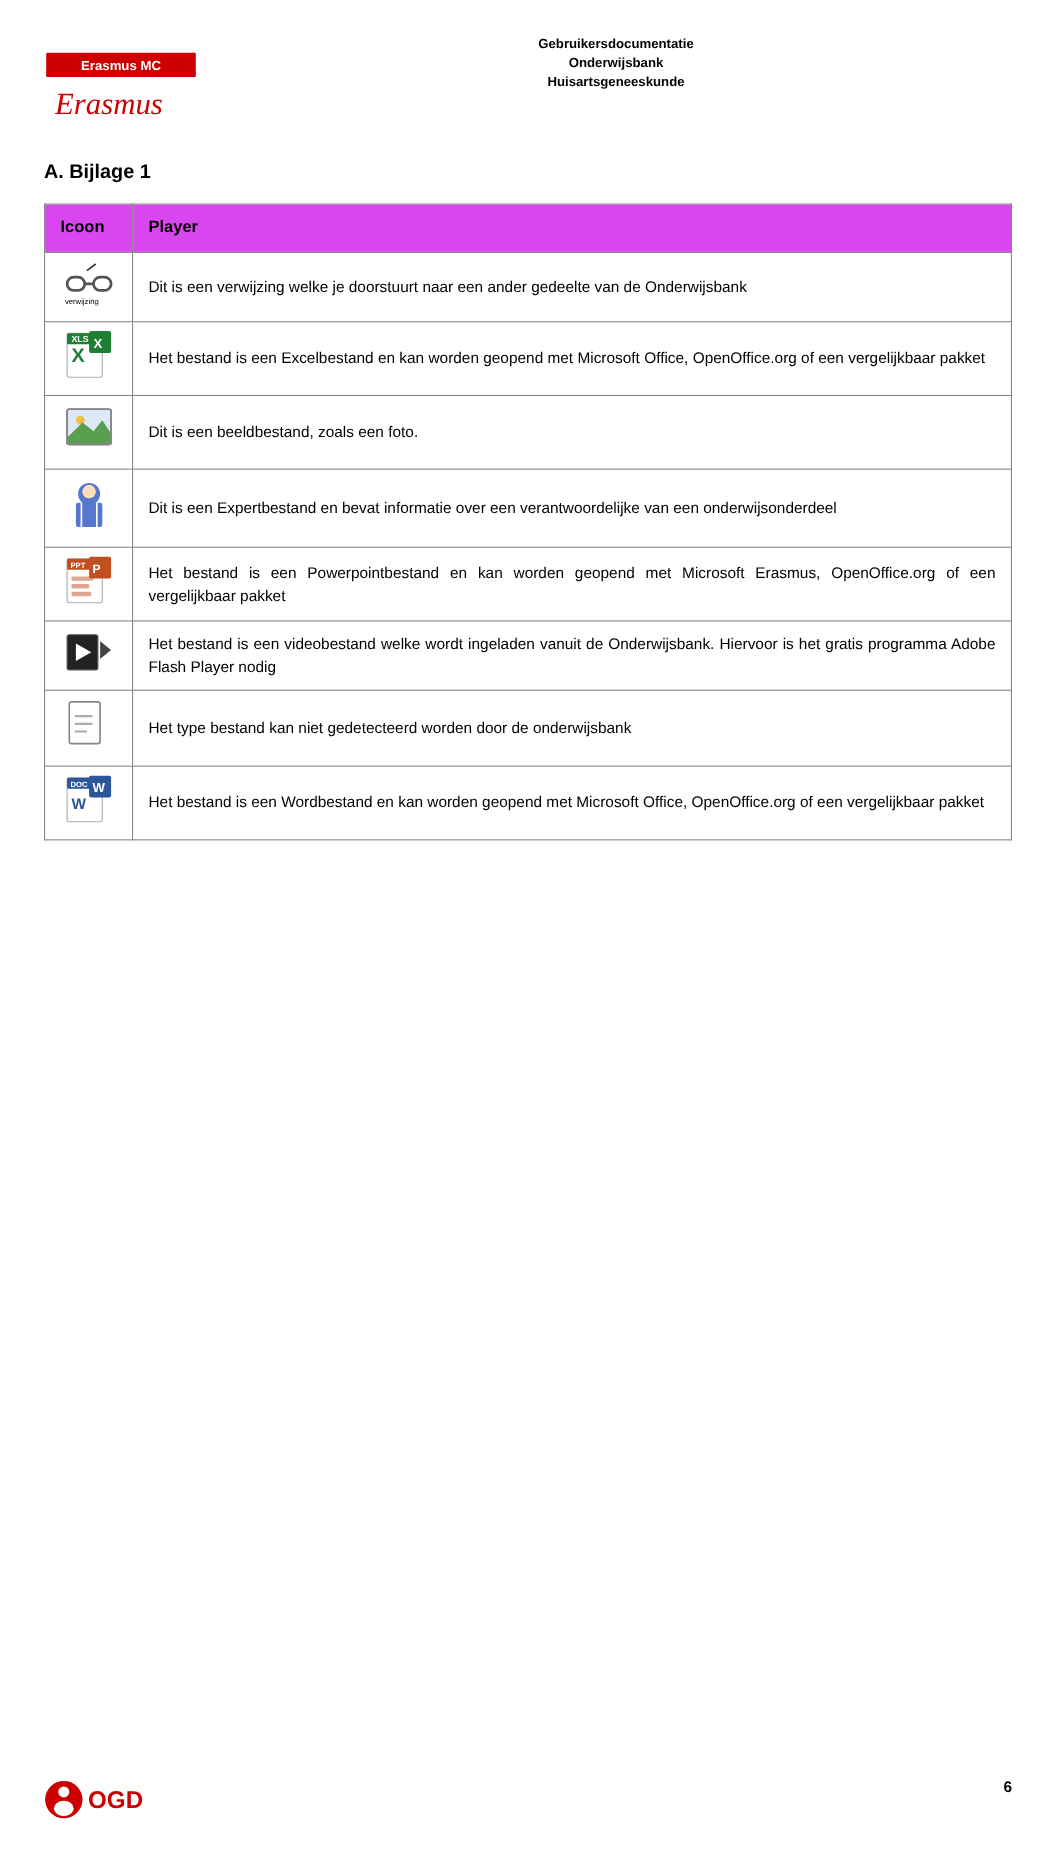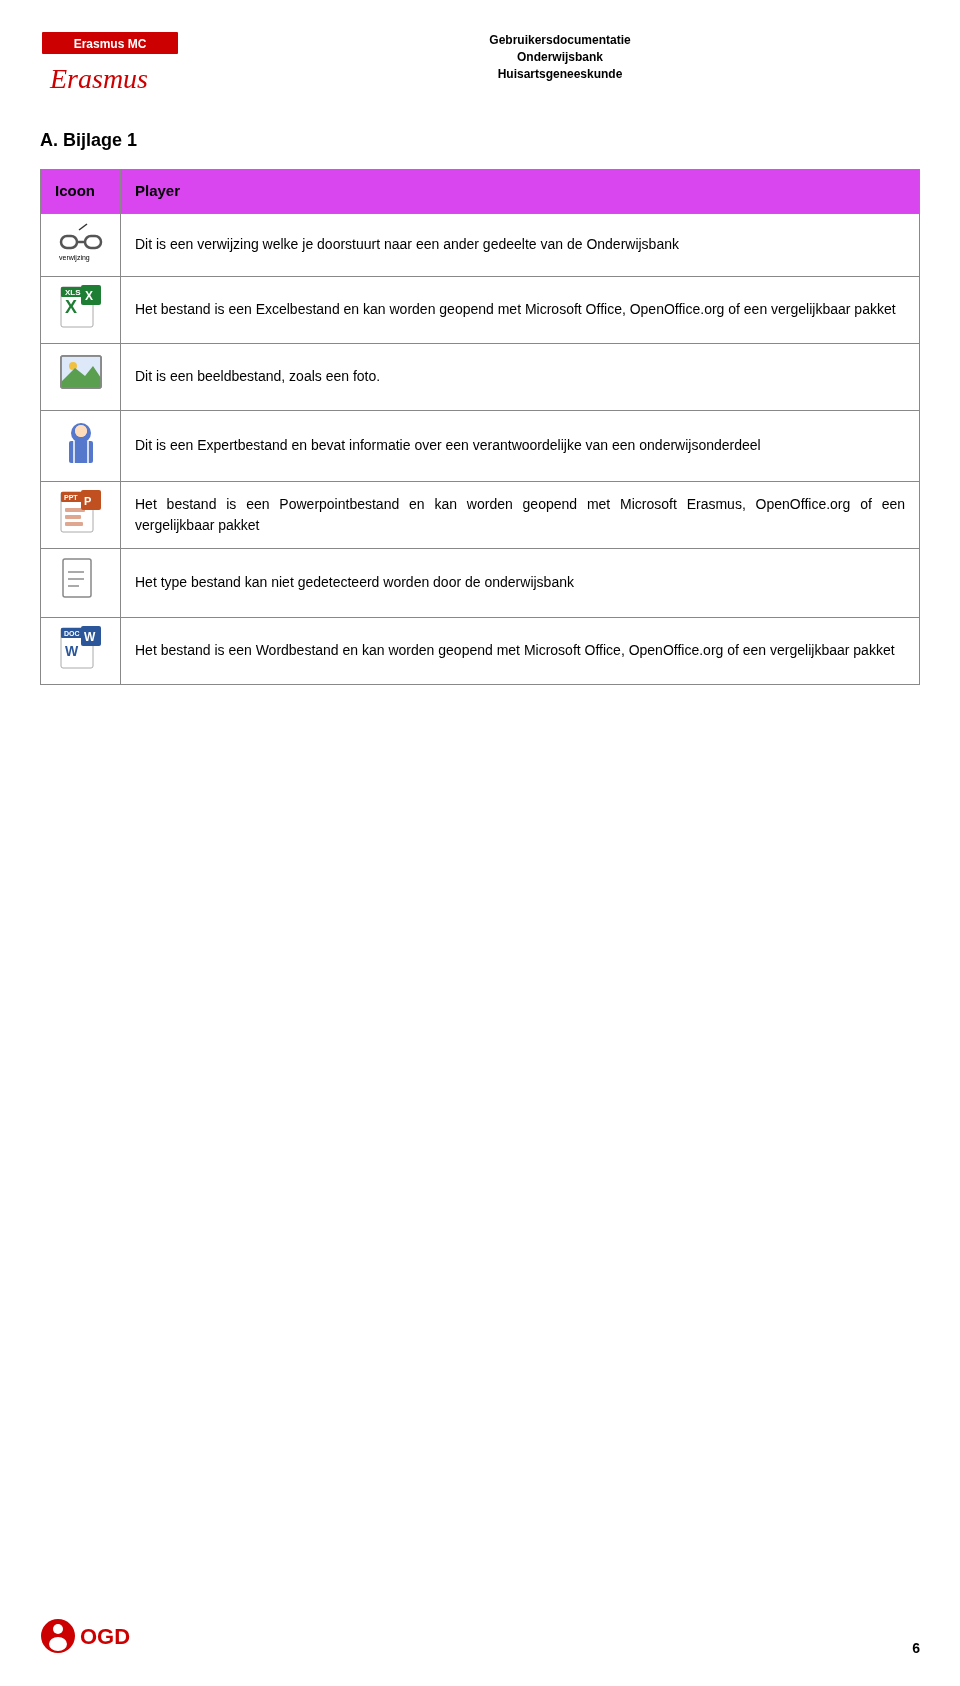--- a/index.html
+++ b/index.html
@@ -19,20 +19,21 @@
     }
     
     .header {
       display: flex;
       align-items: flex-start;
       margin-bottom: 30px;
     }
     .logo-area {
       width: 160px;
       flex-shrink: 0;
+      margin-top: 16px;
     }
     .logo-erasmus {
       display: flex;
       flex-direction: column;
       align-items: flex-start;
     }
     .header-title {
       flex: 1;
       text-align: center;
       padding-top: 2px;
@@ -77,21 +78,21 @@
       text-align: justify;
     }
     
     .footer {
       position: absolute;
       bottom: 30px;
       left: 40px;
       right: 40px;
       display: flex;
       justify-content: space-between;
-      align-items: flex-end;
+      align-items: flex-start;
     }
     .footer-logo {
       display: flex;
       align-items: center;
     }
     .footer-page {
       font-size: 14px;
       font-weight: bold;
     }
   </style>
@@ -182,20 +183,28 @@
       <text x="5" y="10" fill="white" font-size="7" font-weight="bold" font-family="Arial">PPT</text>
       <rect x="22" y="0" width="20" height="20" rx="2" fill="#c05020"></rect>
       <text x="25" y="15" fill="white" font-size="11" font-weight="bold" font-family="Arial">P</text>
       <rect x="6" y="18" width="20" height="4" rx="1" fill="#c05020" opacity="0.5"></rect>
       <rect x="6" y="25" width="16" height="4" rx="1" fill="#c05020" opacity="0.5"></rect>
       <rect x="6" y="32" width="18" height="4" rx="1" fill="#c05020" opacity="0.5"></rect>
     </svg></td>
           <td class="desc-cell">Het bestand is een Powerpointbestand en kan worden geopend met Microsoft Erasmus, OpenOffice.org of een vergelijkbaar pakket</td>
         </tr>
         <tr>
+          <td class="icon-cell"><svg width="44" height="36" viewBox="0 0 44 36">
+      <rect x="2" y="2" width="28" height="32" rx="2" fill="#222" stroke="#555" stroke-width="1"></rect>
+      <polygon points="32,8 42,16 32,24" fill="#444"></polygon>
+      <polygon points="10,10 10,26 24,18" fill="white"></polygon>
+    </svg></td>
+          <td class="desc-cell">Het bestand is een videobestand welke wordt ingeladen vanuit de Onderwijsbank. Hiervoor is het gratis programma Adobe Flash Player nodig</td>
+        </tr>
+        <tr>
           <td class="icon-cell"><svg width="40" height="46" viewBox="0 0 40 46">
       <rect x="2" y="2" width="28" height="38" rx="2" fill="#fff" stroke="#888" stroke-width="1.5"></rect>
       <line x1="7" y1="15" x2="23" y2="15" stroke="#aaa" stroke-width="2"></line>
       <line x1="7" y1="22" x2="23" y2="22" stroke="#aaa" stroke-width="2"></line>
       <line x1="7" y1="29" x2="18" y2="29" stroke="#aaa" stroke-width="2"></line>
     </svg></td>
           <td class="desc-cell">Het type bestand kan niet gedetecteerd worden door de onderwijsbank</td>
         </tr>
         <tr>
           <td class="icon-cell"><svg width="44" height="44" viewBox="0 0 44 44">

